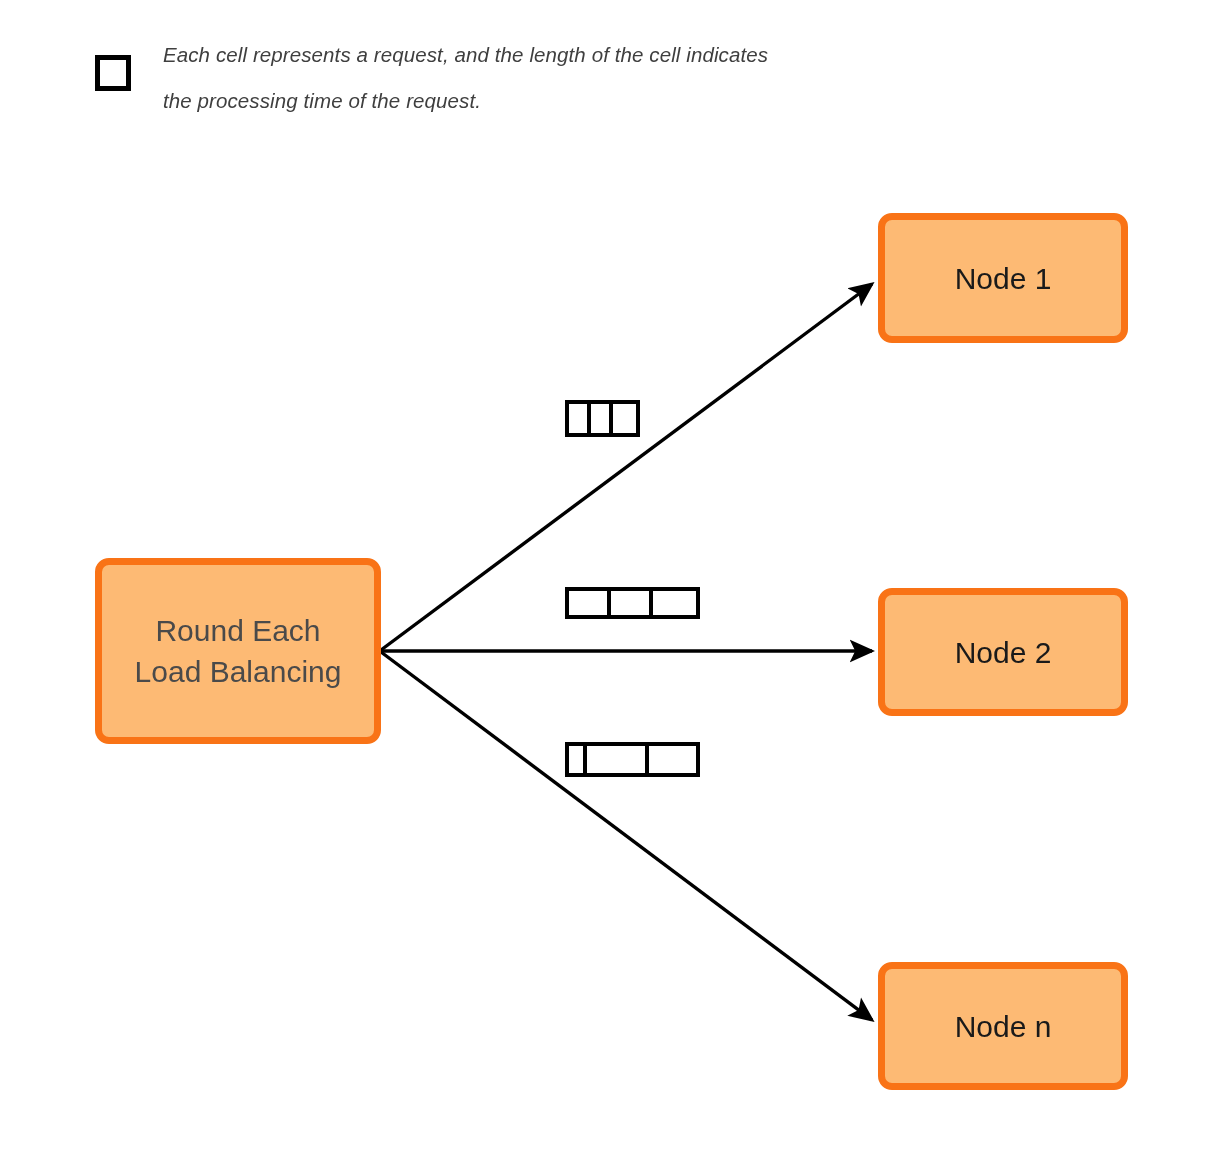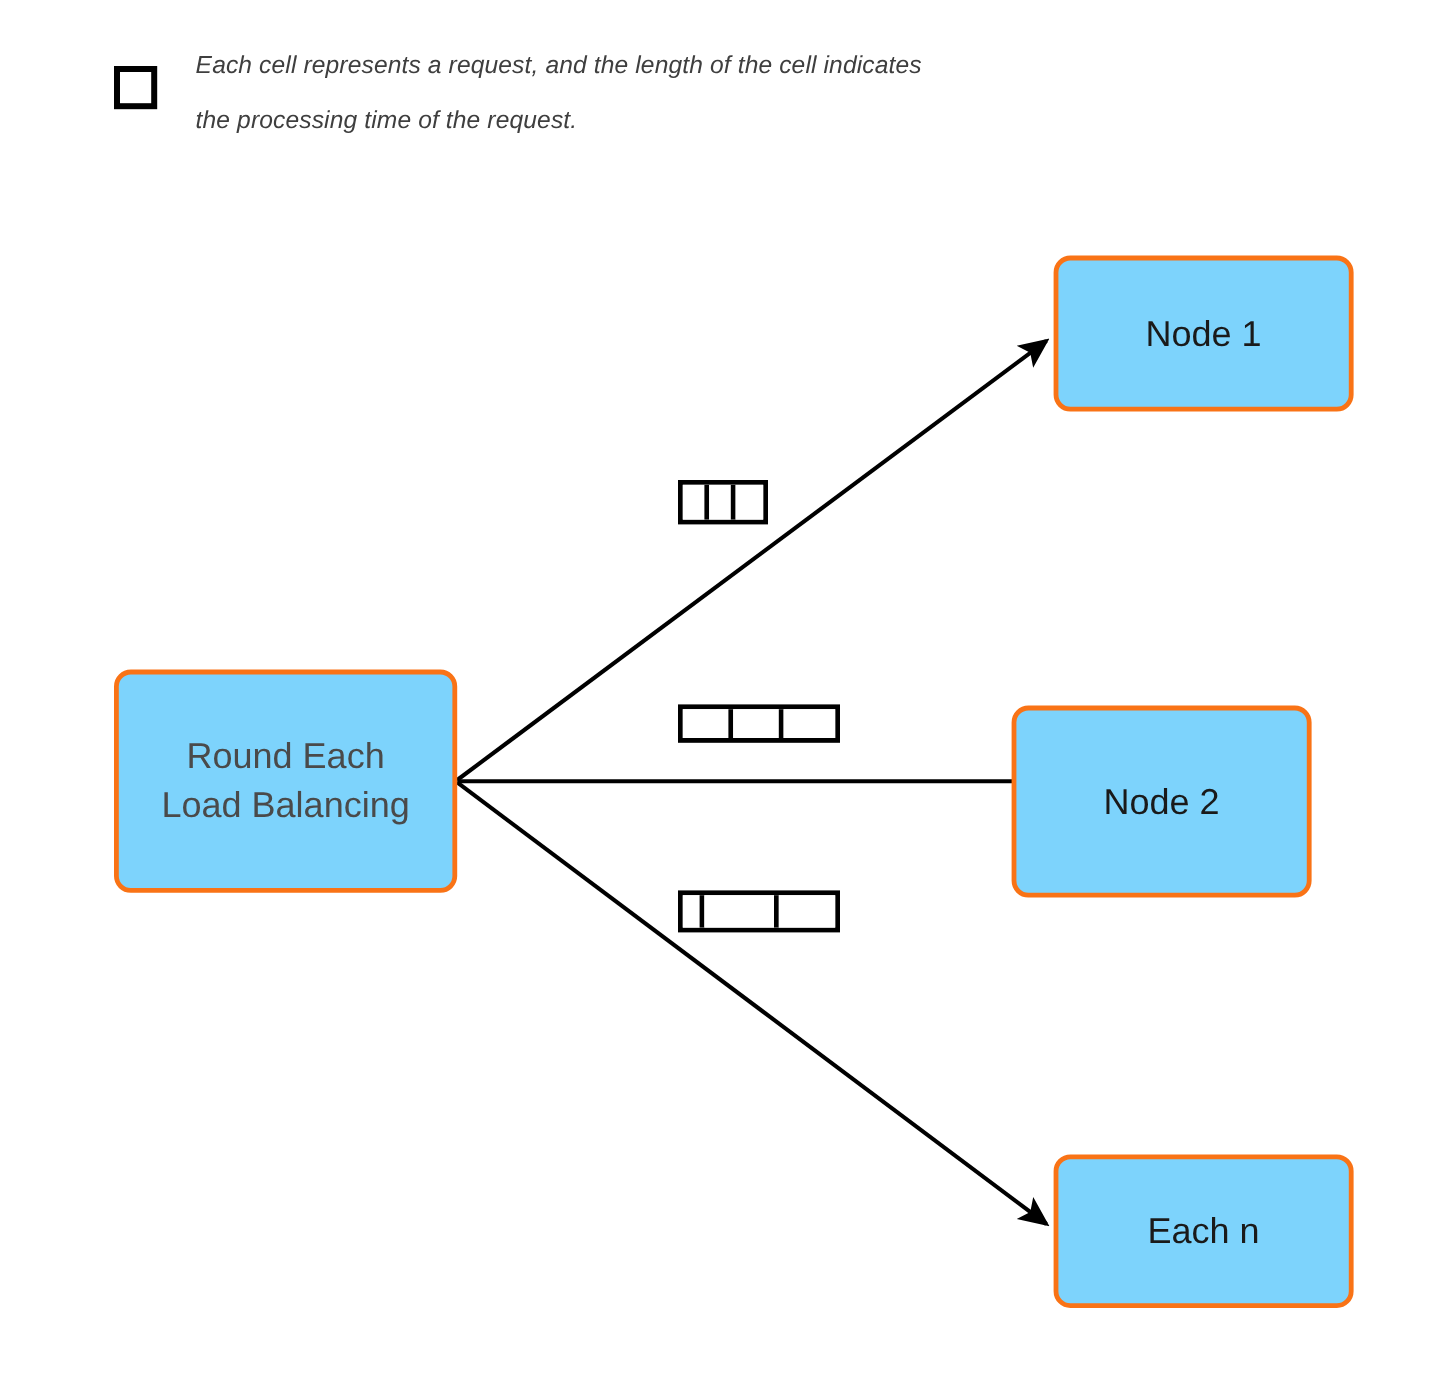--- a/index.html
+++ b/index.html
@@ -54,23 +54,23 @@
     top: 0;
     width: 1210px;
     height: 1158px;
     pointer-events: none;
   }
 
   
   .box {
     position: absolute;
     box-sizing: border-box;
-    border: 4px solid #f97316;
+    border: 7px solid #f97316;
     border-radius: 14px;
-    background: #7dd3fc;
+    background: #fdba74;
     display: flex;
     align-items: center;
     justify-content: center;
     text-align: center;
   }
   .box-label {
     font-size: 30px;
     line-height: 41px;
     color: #2f2f2f;
     white-space: pre-line;
@@ -78,21 +78,21 @@
 
   #node-source {
     left: 95px;
     top: 558px;
     width: 286px;
     height: 186px;
   }
   #node-source .box-label { color: #4a4a4a; }
 
   #node-1 { left: 878px; top: 213px;  width: 250px; height: 130px; }
-  #node-2 { left: 843px; top: 588px;  width: 250px; height: 160px; }
+  #node-2 { left: 878px; top: 588px;  width: 250px; height: 128px; }
   #node-n { left: 878px; top: 962px;  width: 250px; height: 128px; }
 
   #node-1 .box-label,
   #node-2 .box-label,
   #node-n .box-label { color: #1a1a1a; }
 
   
   .cells {
     position: absolute;
     display: flex;
@@ -160,14 +160,14 @@
 
 <div class="box" id="node-1">
   <span class="box-label">Node 1</span>
 </div>
 
 <div class="box" id="node-2">
   <span class="box-label">Node 2</span>
 </div>
 
 <div class="box" id="node-n">
-  <span class="box-label">Each n</span>
+  <span class="box-label">Node n</span>
 </div>
 
 </body></html>

